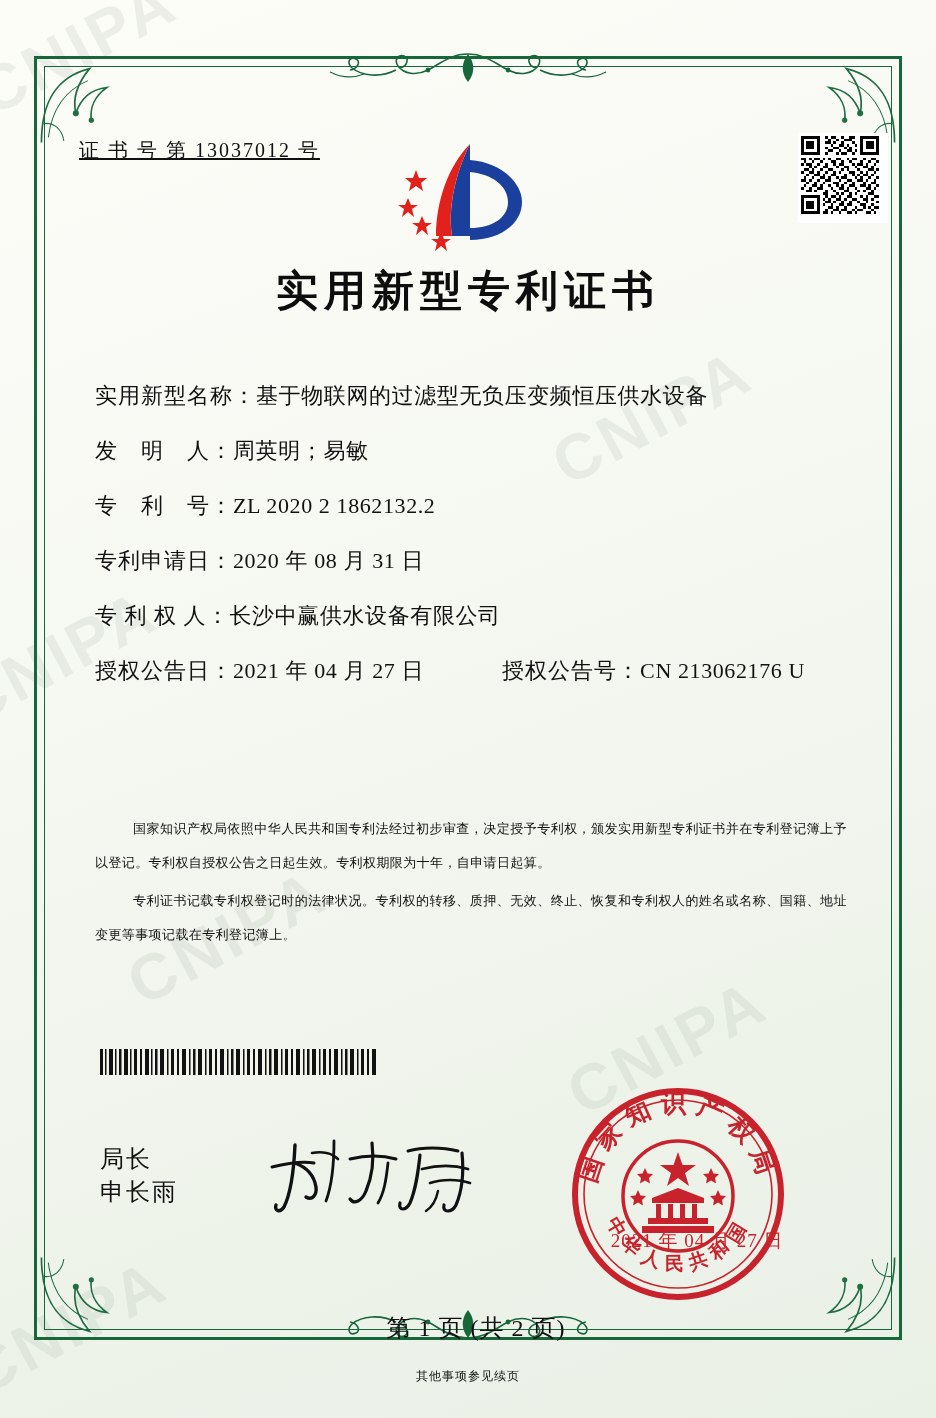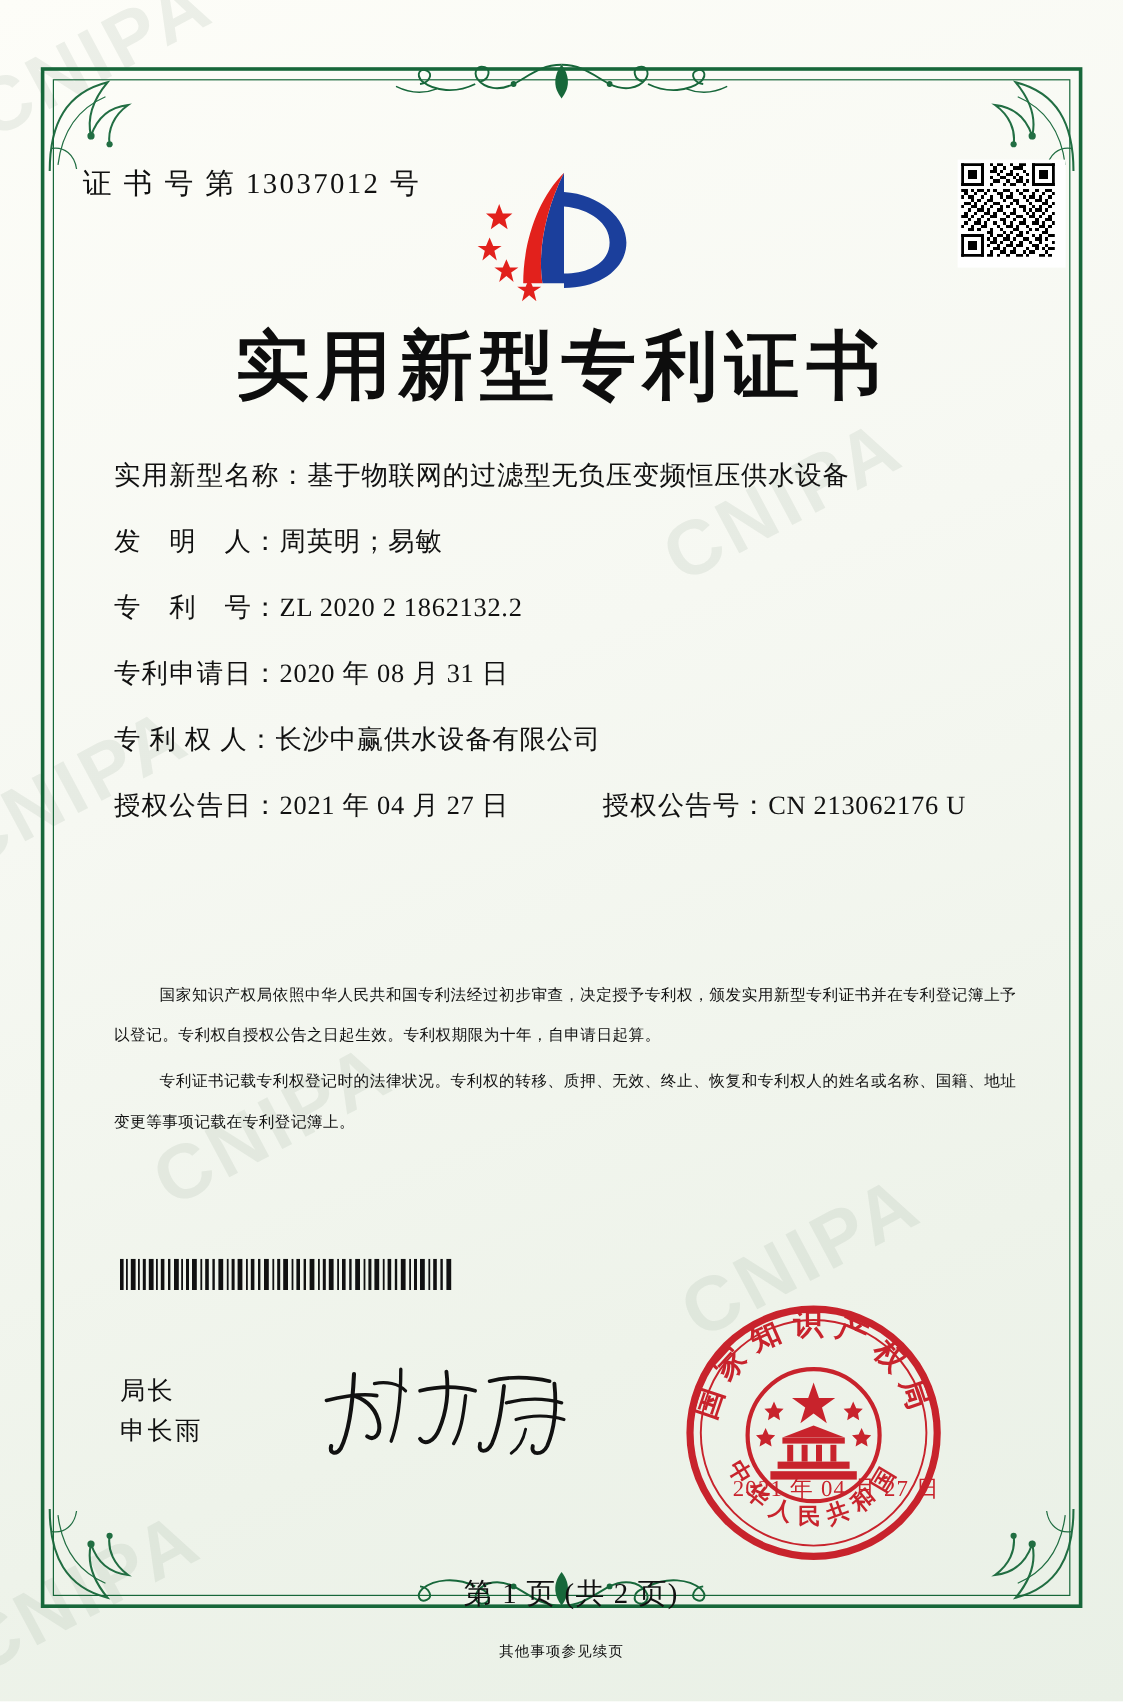--- a/index.html
+++ b/index.html
@@ -99,34 +99,35 @@
     background: #ffffff;
     padding: 3px;
   }
   .qr svg { display: block; }
 
   
   .cert-title {
     position: absolute;
     left: 0; right: 0; top: 263px;
     text-align: center;
-    font-size: 62px;
+    font-size: 42px;
     font-weight: 700;
     letter-spacing: 6px;
     color: #0d0d0d;
     font-family: "DejaVu Serif", "Liberation Serif", serif;
   }
 
   
   .cert-no {
     position: absolute;
-    left: 69px; top: 137px;
-    font-size: 24px;
+    left: 79px; top: 137px;
+    font-size: 20px;
     letter-spacing: 2px;
     color: #111;
+    text-decoration: underline;
   }
 
   
   .fields {
     position: absolute;
     left: 95px; top: 385px;
     width: 760px;
     font-size: 22px;
     color: #111;
     line-height: 1;
@@ -171,21 +172,21 @@
     position: absolute;
     left: 100px; top: 1049px;
     width: 280px; height: 26px;
   }
   .barcode svg { display:block; width:100%; height:100%; }
 
   
   .director {
     position: absolute;
     left: 100px; top: 1143px;
-    font-size: 21px;
+    font-size: 24px;
     line-height: 33px;
     letter-spacing: 2px;
     color: #111;
   }
   .signature {
     position: absolute;
     left: 262px; top: 1133px;
     width: 235px; height: 85px;
     color: #111;
   }

